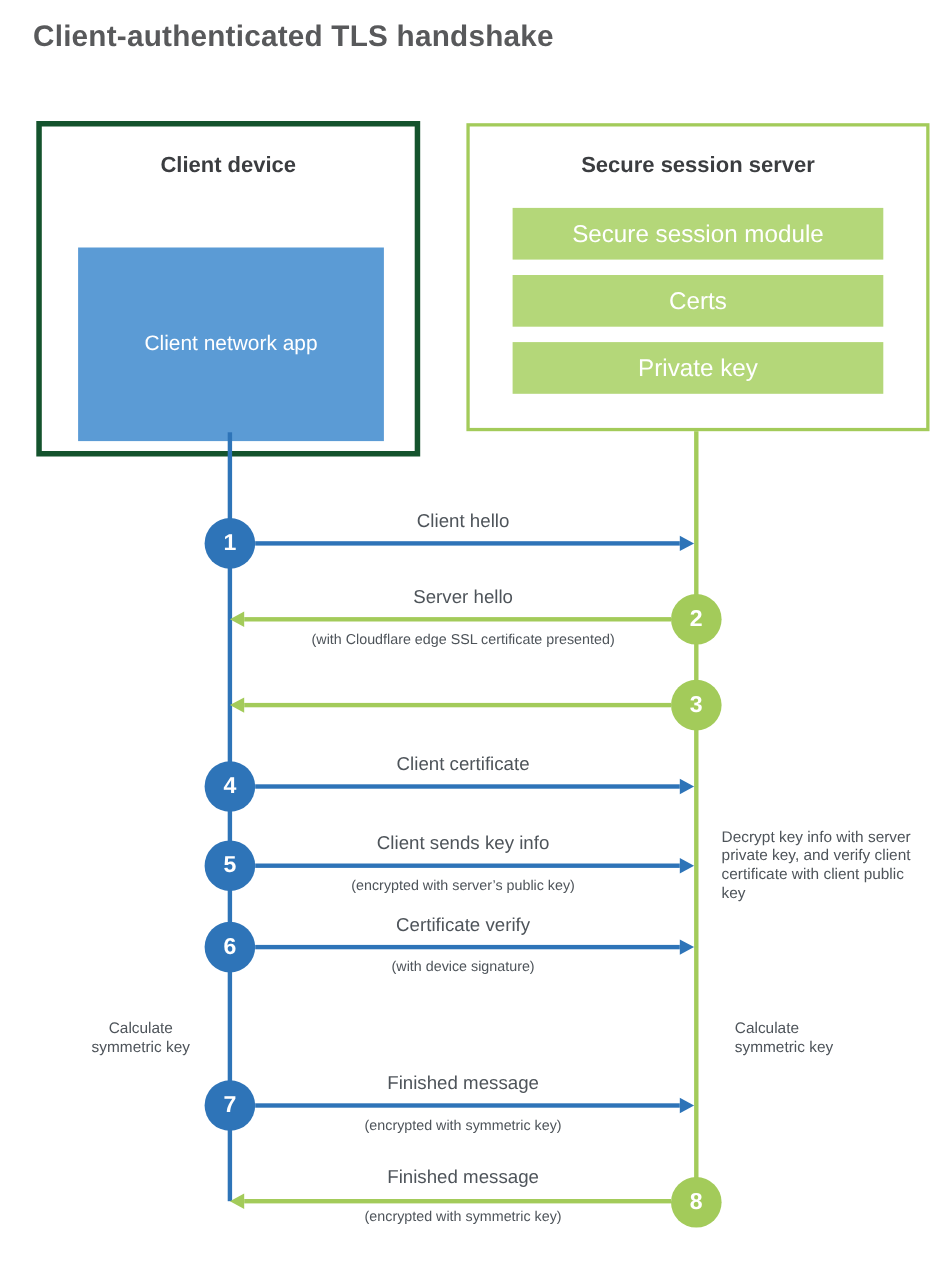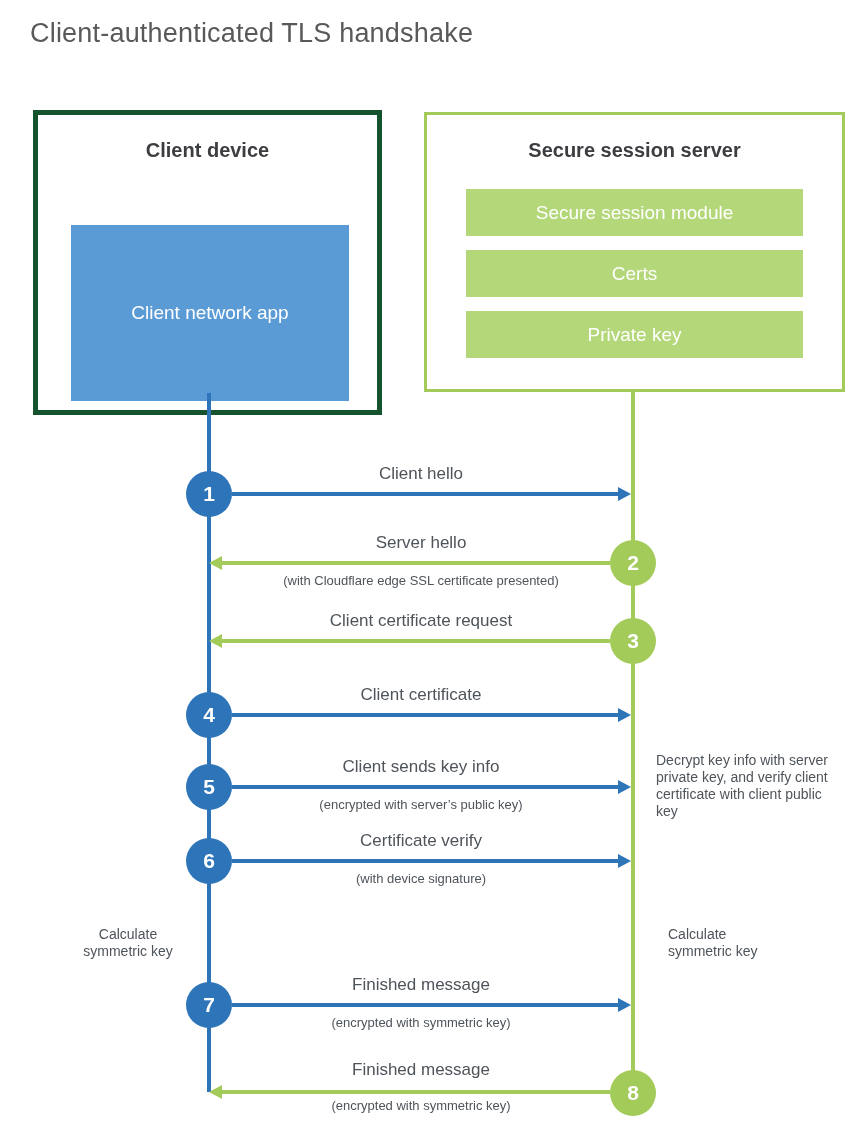--- a/index.html
+++ b/index.html
@@ -2,40 +2,40 @@
 <html><head>
 <meta charset="utf-8">
 <style>
   * { margin:0; padding:0; box-sizing:border-box; }
   html,body { background:#ffffff; }
   body { font-family:"Liberation Sans", sans-serif; }
   #canvas { position:relative; width:865px; height:1146px; background:#ffffff; overflow:hidden; }
 
   .page-title {
     position:absolute; left:30px; top:18px;
-    font-size:27px; font-weight:400; color:#58595b; letter-spacing:0.2px;
+    font-size:27px; font-weight:700; color:#58595b; letter-spacing:0.2px;
   }
 
   
   .actor-box { position:absolute; background:#ffffff; }
   .client-box { left:33px; top:110px; width:349px; height:305px; border:5px solid #14532d; }
   .server-box { left:424px; top:112px; width:421px; height:280px; border:3px solid #a3cb5a; }
   .actor-title {
     position:absolute; left:0; right:0; top:24px; text-align:center;
     font-size:20px; font-weight:bold; color:#3b3d40;
   }
   .client-inner {
     position:absolute; left:33px; top:74px; width:278px; height:176px;
     background:#5b9bd5; display:flex; align-items:center; justify-content:center;margin-top:36px;
   }
   .client-inner span { display:block; width:170px; text-align:center; color:#ffffff; font-size:19px; line-height:1.35; }
   .server-bar {
     position:absolute; left:39px; width:337px; height:47px;
     background:#b4d779; display:flex; align-items:center; justify-content:center;
-    color:#ffffff; font-size:19px;
+    color:#ffffff; font-size:22px;
   }
   .bar-0 { top:74px; } .bar-1 { top:135px; } .bar-2 { top:196px; }
 
   
   .lifeline { position:absolute; width:4px; }
   .lifeline.blue  { left:207px; top:393px; height:699px; background:#2e74b8; }
   .lifeline.green { left:631px; top:392px; height:701px; background:#a3cb5a; }
 
   
   .circle {
@@ -103,21 +103,20 @@
   <div class="shaft green" style="left:222px;top:561px;width:388px"></div>
   <div class="head left green-h" style="left:209px;top:556px"></div>
   <div class="msg-label" style="top:533px">Server hello</div>
   <div class="msg-sub" style="top:573px">(with Cloudflare edge SSL certificate presented)</div>
   <div class="circle green" style="left:610px;top:540px">
       <span>2</span>
     </div>
 
   <div class="shaft green" style="left:222px;top:639px;width:388px"></div>
   <div class="head left green-h" style="left:209px;top:634px"></div>
-  <div class="msg-label" style="top:611px">Client certificate request</div>
   <div class="circle green" style="left:610px;top:618px">
       <span>3</span>
     </div>
 
   <div class="shaft blue" style="left:232px;top:713px;width:386px"></div>
   <div class="head right blue-h" style="left:618px;top:708px"></div>
   <div class="msg-label" style="top:685px">Client certificate</div>
   <div class="circle blue" style="left:186px;top:692px">
       <span>4</span>
     </div>

